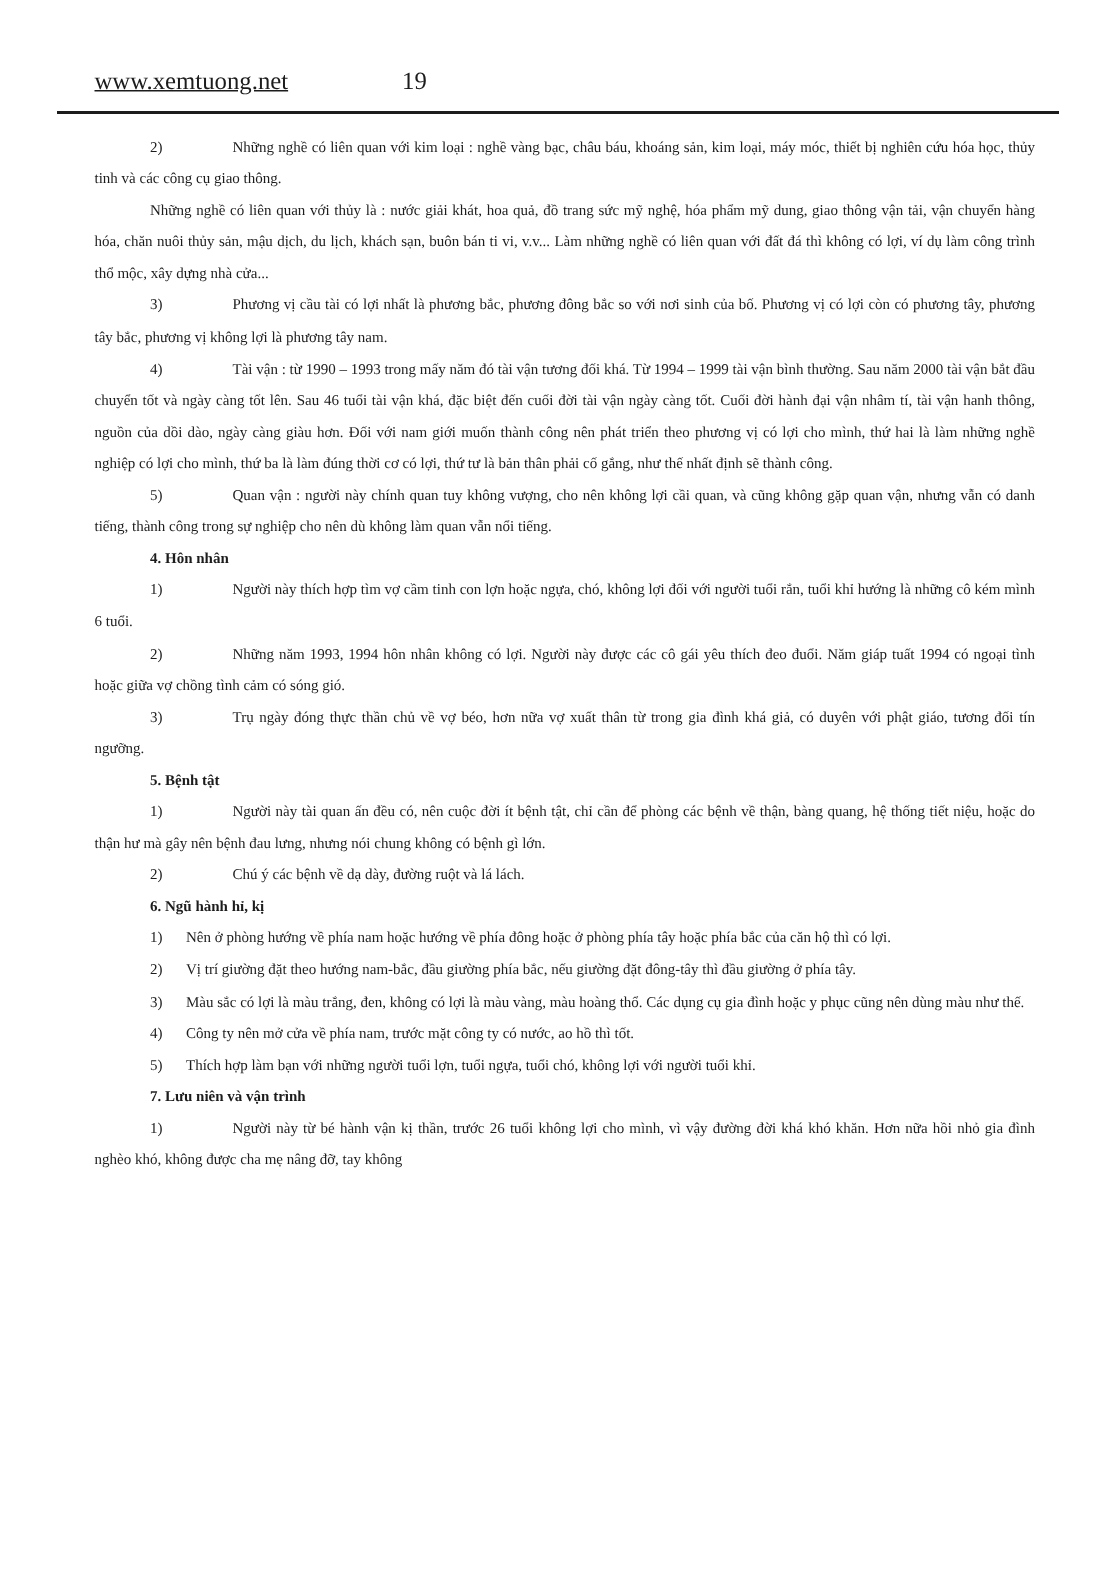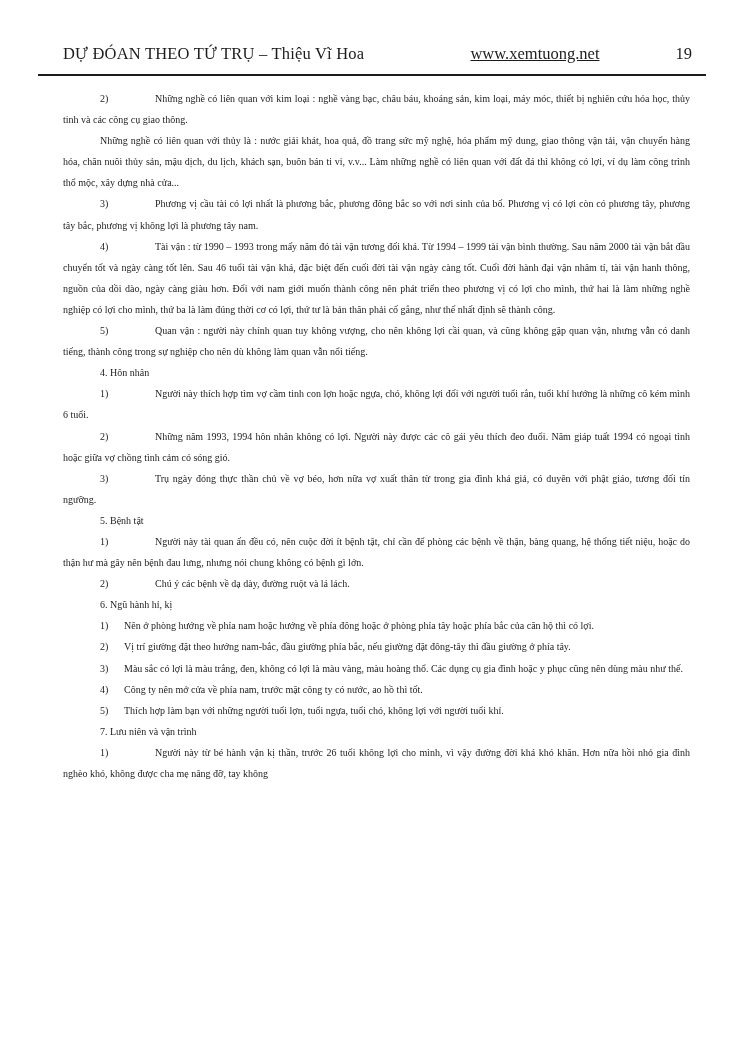--- a/index.html
+++ b/index.html
@@ -36,29 +36,28 @@
   .page-body {
     position: absolute;
     left: 63px;
     top: 88px;
     width: 627px;
     font-size: 10px;
     line-height: 21.1px;
     text-align: justify;
   }
   .page-body p { margin: 0; text-indent: 37px; }
-  .page-body p.heading { font-weight: normal; }
+  .page-body p.heading { font-weight: bold; }
   .num { display: inline-block; text-indent: 0; }
   .num.wide { width: 55px; }
   .num.small { width: 24px; }
 </style>
 </head>
 <body>
 
 <div class="page">
   <div class="page-header">
-    <span class="book-title">DỰ ĐÓAN THEO TỨ TRỤ – Thiệu Vĩ Hoa</span>
     <span class="site-link">www.xemtuong.net</span>
     <span class="page-number">19</span>
   </div>
   <div class="header-divider"></div>
   <div class="page-body"><p class="num"><span class="num wide">2)</span><span>Những nghề có liên quan với kim loại : nghề vàng bạc, châu báu, khoáng sản, kim loại, máy móc, thiết bị nghiên cứu hóa học, thủy tinh và các công cụ giao thông.</span></p><p class="plain"><span>Những nghề có liên quan với thủy là : nước giải khát, hoa quả, đồ trang sức mỹ nghệ, hóa phẩm mỹ dung, giao thông vận tải, vận chuyển hàng hóa, chăn nuôi thủy sản, mậu dịch, du lịch, khách sạn, buôn bán ti vi, v.v... Làm những nghề có liên quan với đất đá thì không có lợi, ví dụ làm công trình thổ mộc, xây dựng nhà cửa...</span></p><p class="num"><span class="num wide">3)</span><span>Phương vị cầu tài có lợi nhất là phương bắc, phương đông bắc so với nơi sinh của bố. Phương vị có lợi còn có phương tây, phương tây bắc, phương vị không lợi là phương tây nam.</span></p><p class="num"><span class="num wide">4)</span><span>Tài vận : từ 1990 – 1993 trong mấy năm đó tài vận tương đối khá. Từ 1994 – 1999 tài vận bình thường. Sau năm 2000 tài vận bắt đầu chuyển tốt và ngày càng tốt lên. Sau 46 tuổi tài vận khá, đặc biệt đến cuối đời tài vận ngày càng tốt. Cuối đời hành đại vận nhâm tí, tài vận hanh thông, nguồn của dồi dào, ngày càng giàu hơn. Đối với nam giới muốn thành công nên phát triển theo phương vị có lợi cho mình, thứ hai là làm những nghề nghiệp có lợi cho mình, thứ ba là làm đúng thời cơ có lợi, thứ tư là bản thân phải cố gắng, như thế nhất định sẽ thành công.</span></p><p class="num"><span class="num wide">5)</span><span>Quan vận : người này chính quan tuy không vượng, cho nên không lợi cầi quan, và cũng không gặp quan vận, nhưng vẫn có danh tiếng, thành công trong sự nghiệp cho nên dù không làm quan vẫn nổi tiếng.</span></p><p class="heading"><span>4. Hôn nhân</span></p><p class="num"><span class="num wide">1)</span><span>Người này thích hợp tìm vợ cầm tinh con lợn hoặc ngựa, chó, không lợi đối với người tuổi rắn, tuổi khỉ hướng là những cô kém mình 6 tuổi.</span></p><p class="num"><span class="num wide">2)</span><span>Những năm 1993, 1994 hôn nhân không có lợi. Người này được các cô gái yêu thích đeo đuổi. Năm giáp tuất 1994 có ngoại tình hoặc giữa vợ chồng tình cảm có sóng gió.</span></p><p class="num"><span class="num wide">3)</span><span>Trụ ngày đóng thực thần chủ về vợ béo, hơn nữa vợ xuất thân từ trong gia đình khá giả, có duyên với phật giáo, tương đối tín ngưỡng.</span></p><p class="heading"><span>5. Bệnh tật</span></p><p class="num"><span class="num wide">1)</span><span>Người này tài quan ấn đều có, nên cuộc đời ít bệnh tật, chỉ cần để phòng các bệnh về thận, bàng quang, hệ thống tiết niệu, hoặc do thận hư mà gây nên bệnh đau lưng, nhưng nói chung không có bệnh gì lớn.</span></p><p class="num"><span class="num wide">2)</span><span>Chú ý các bệnh về dạ dày, đường ruột và lá lách.</span></p><p class="heading"><span>6. Ngũ hành hỉ, kị</span></p><p class="numsmall"><span class="num small">1)</span><span>Nên ở phòng hướng về phía nam hoặc hướng về phía đông hoặc ở phòng phía tây hoặc phía bắc của căn hộ thì có lợi.</span></p><p class="numsmall"><span class="num small">2)</span><span>Vị trí giường đặt theo hướng nam-bắc, đầu giường phía bắc, nếu giường đặt đông-tây thì đầu giường ở phía tây.</span></p><p class="numsmall"><span class="num small">3)</span><span>Màu sắc có lợi là màu trắng, đen, không có lợi là màu vàng, màu hoàng thổ. Các dụng cụ gia đình hoặc y phục cũng nên dùng màu như thế.</span></p><p class="numsmall"><span class="num small">4)</span><span>Công ty nên mở cửa về phía nam, trước mặt công ty có nước, ao hồ thì tốt.</span></p><p class="numsmall"><span class="num small">5)</span><span>Thích hợp làm bạn với những người tuổi lợn, tuổi ngựa, tuổi chó, không lợi với người tuổi khỉ.</span></p><p class="heading"><span>7. Lưu niên và vận trình</span></p><p class="num"><span class="num wide">1)</span><span>Người này từ bé hành vận kị thần, trước 26 tuổi không lợi cho mình, vì vậy đường đời khá khó khăn. Hơn nữa hồi nhỏ gia đình nghèo khó, không được cha mẹ nâng đỡ, tay không</span></p></div>
 </div>
 
 </body></html>

